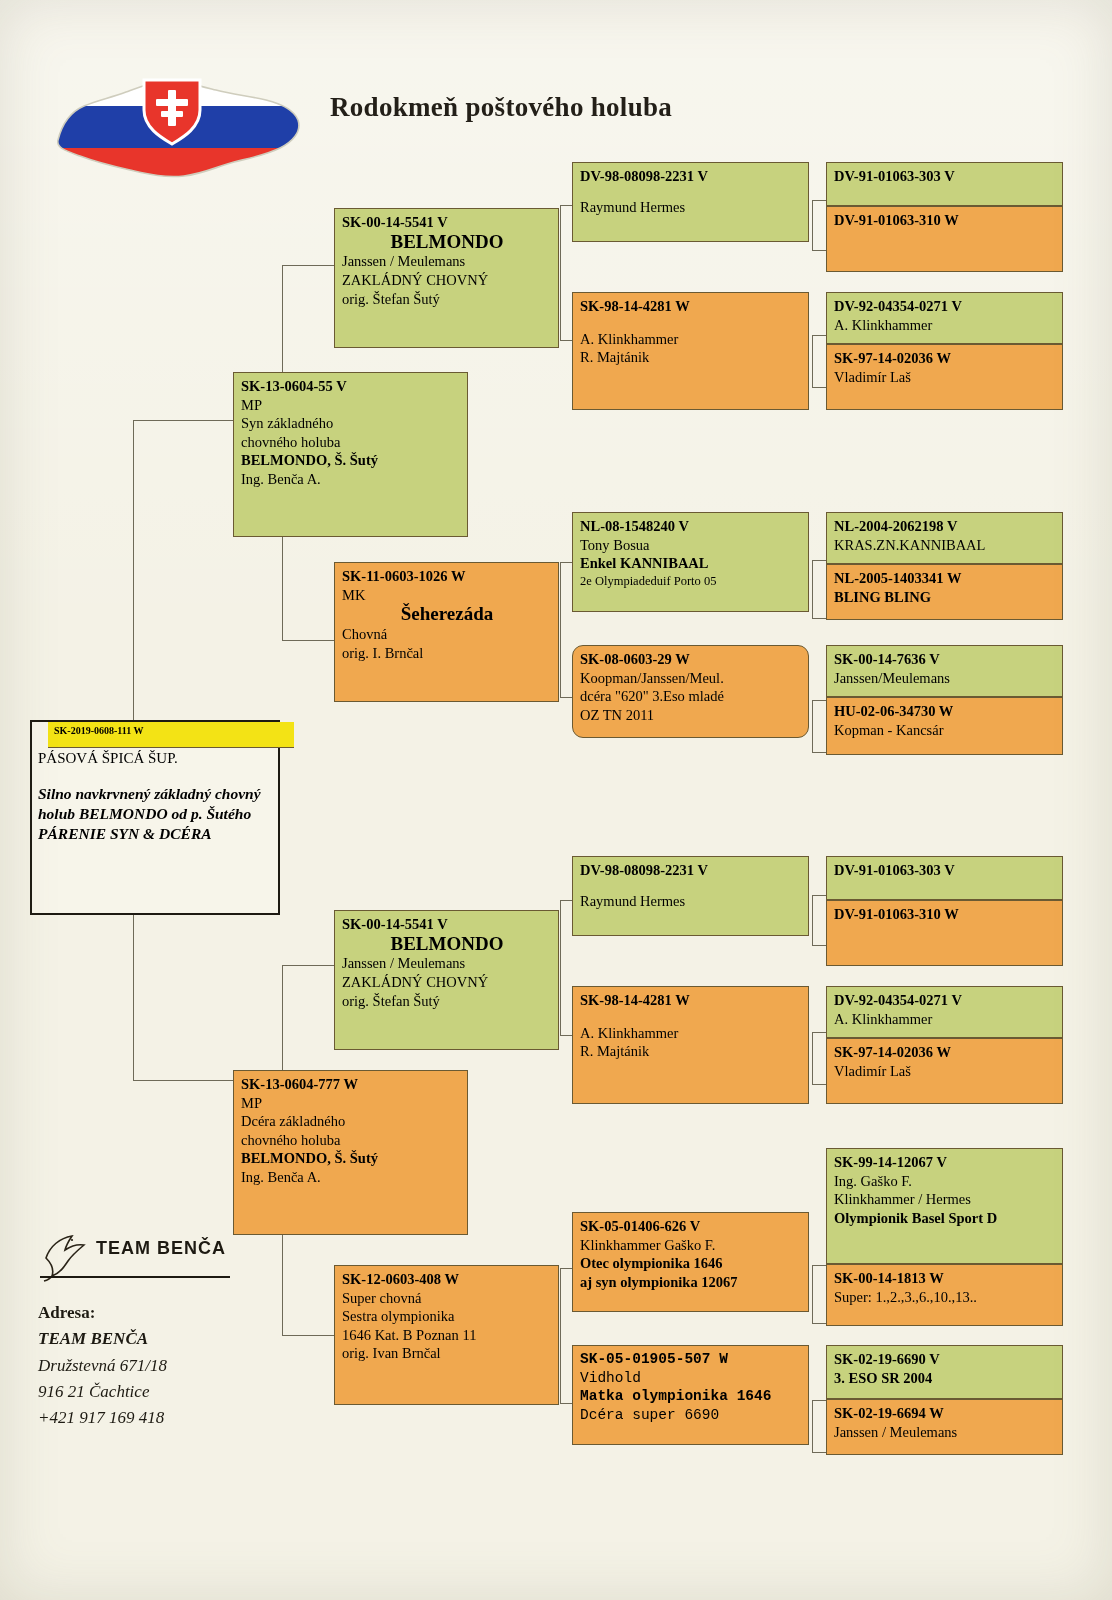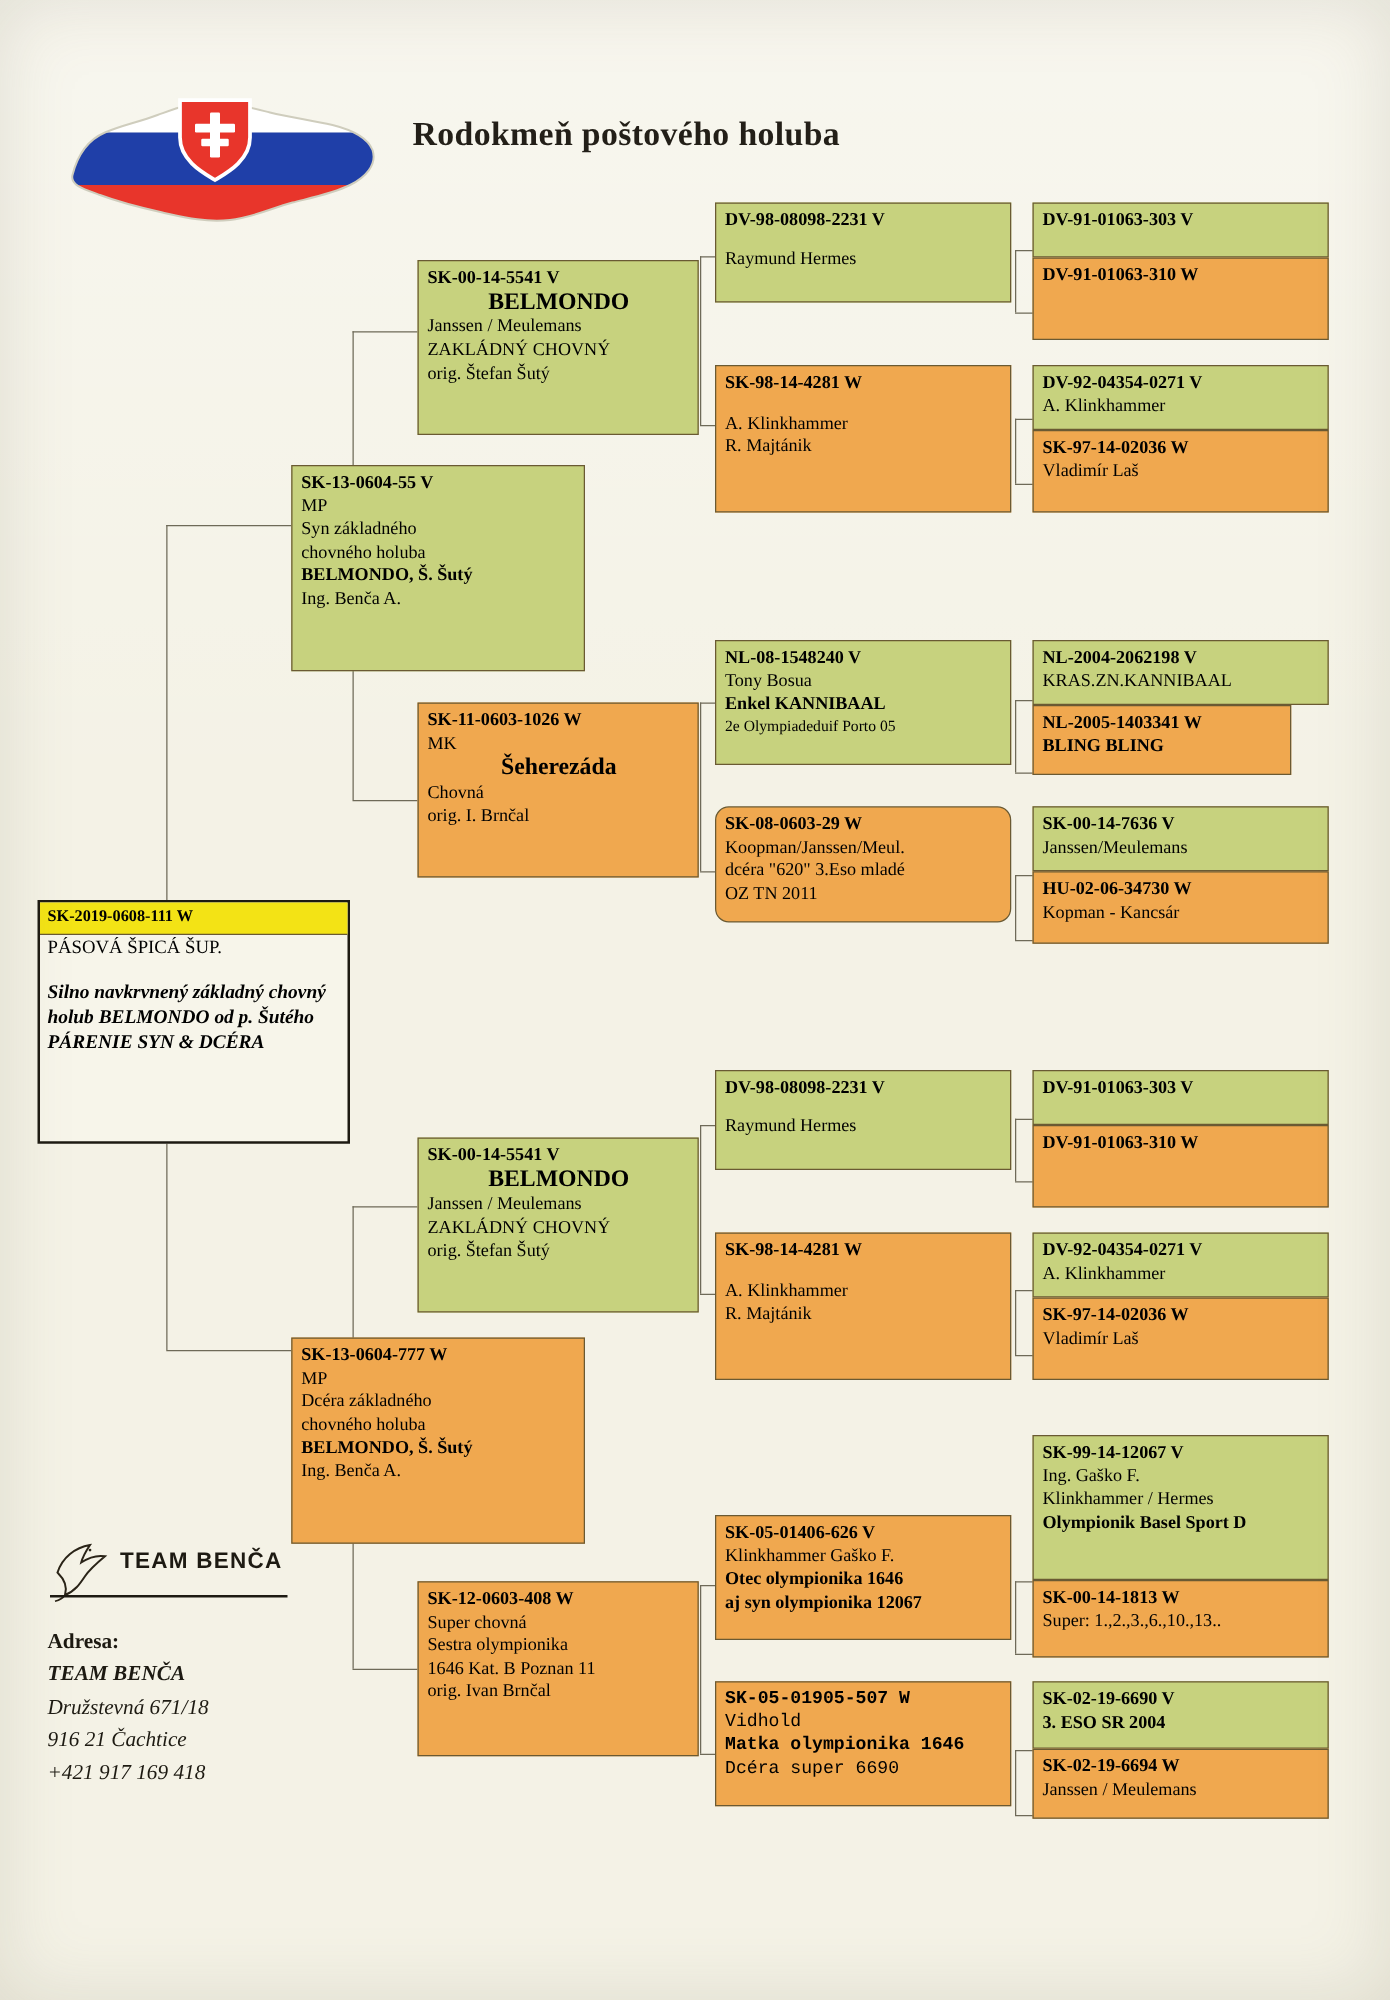--- a/index.html
+++ b/index.html
@@ -52,23 +52,23 @@
   .box .it{}
   .box .b{font-weight:bold;}
   .box .sm{font-size:12.5px;}
 
   
   #root-desc{
     position:absolute;left:30px;top:720px;width:250px;height:195px;
     border:2px solid #1d1a12;background:#f7f5ea;box-sizing:border-box;
   }
   #root-id{
-    position:absolute;left:0;top:0;width:100%;height:26px;
+    position:absolute;left:16px;top:0;width:100%;height:26px;
     background:#f3e315;border-bottom:1px solid #6a5a33;box-sizing:border-box;
-    font-weight:bold;font-size:13px;padding:3px 0 0 6px;
+    font-weight:bold;font-size:10px;padding:3px 0 0 6px;
   }
   #root-sub{position:absolute;left:6px;top:28px;font-size:15px;}
   #root-note{position:absolute;left:6px;top:62px;width:238px;font-style:italic;font-weight:bold;font-size:15.5px;line-height:1.3;}
 
   
   #logo{position:absolute;left:38px;top:1228px;width:200px;height:48px;}
   #logo .txt{position:absolute;left:58px;top:10px;font-family:"Liberation Sans",sans-serif;font-weight:bold;font-size:18px;letter-spacing:1px;color:#1d1a12;}
   #logo .rule{position:absolute;left:2px;top:48px;width:190px;height:2px;background:#1d1a12;}
   #addr{position:absolute;left:38px;top:1300px;width:260px;font-size:17px;line-height:1.55;color:#1d1a12;}
   #addr .hd{font-weight:bold;}
@@ -287,21 +287,21 @@
   </div>
   <div class="box orange" style="left:826px;top:344px;width:237px;height:66px;">
     <div class="id">SK-97-14-02036 W</div>
     <div>Vladimír Laš</div>
   </div>
 
   <div class="box green" style="left:826px;top:512px;width:237px;height:52px;font-family:Liberation Serif, serif;">
     <div class="id">NL-2004-2062198  V</div>
     <div>KRAS.ZN.KANNIBAAL</div>
   </div>
-  <div class="box orange" style="left:826px;top:564px;width:207px;height:56px;">
+  <div class="box orange" style="left:826px;top:564px;width:237px;height:56px;">
     <div class="id">NL-2005-1403341 W</div>
     <div class="b">BLING BLING</div>
   </div>
 
   <div class="box green" style="left:826px;top:645px;width:237px;height:52px;">
     <div class="id">SK-00-14-7636 V</div>
     <div>Janssen/Meulemans</div>
   </div>
   <div class="box orange" style="left:826px;top:697px;width:237px;height:58px;">
     <div class="id">HU-02-06-34730 W</div>

